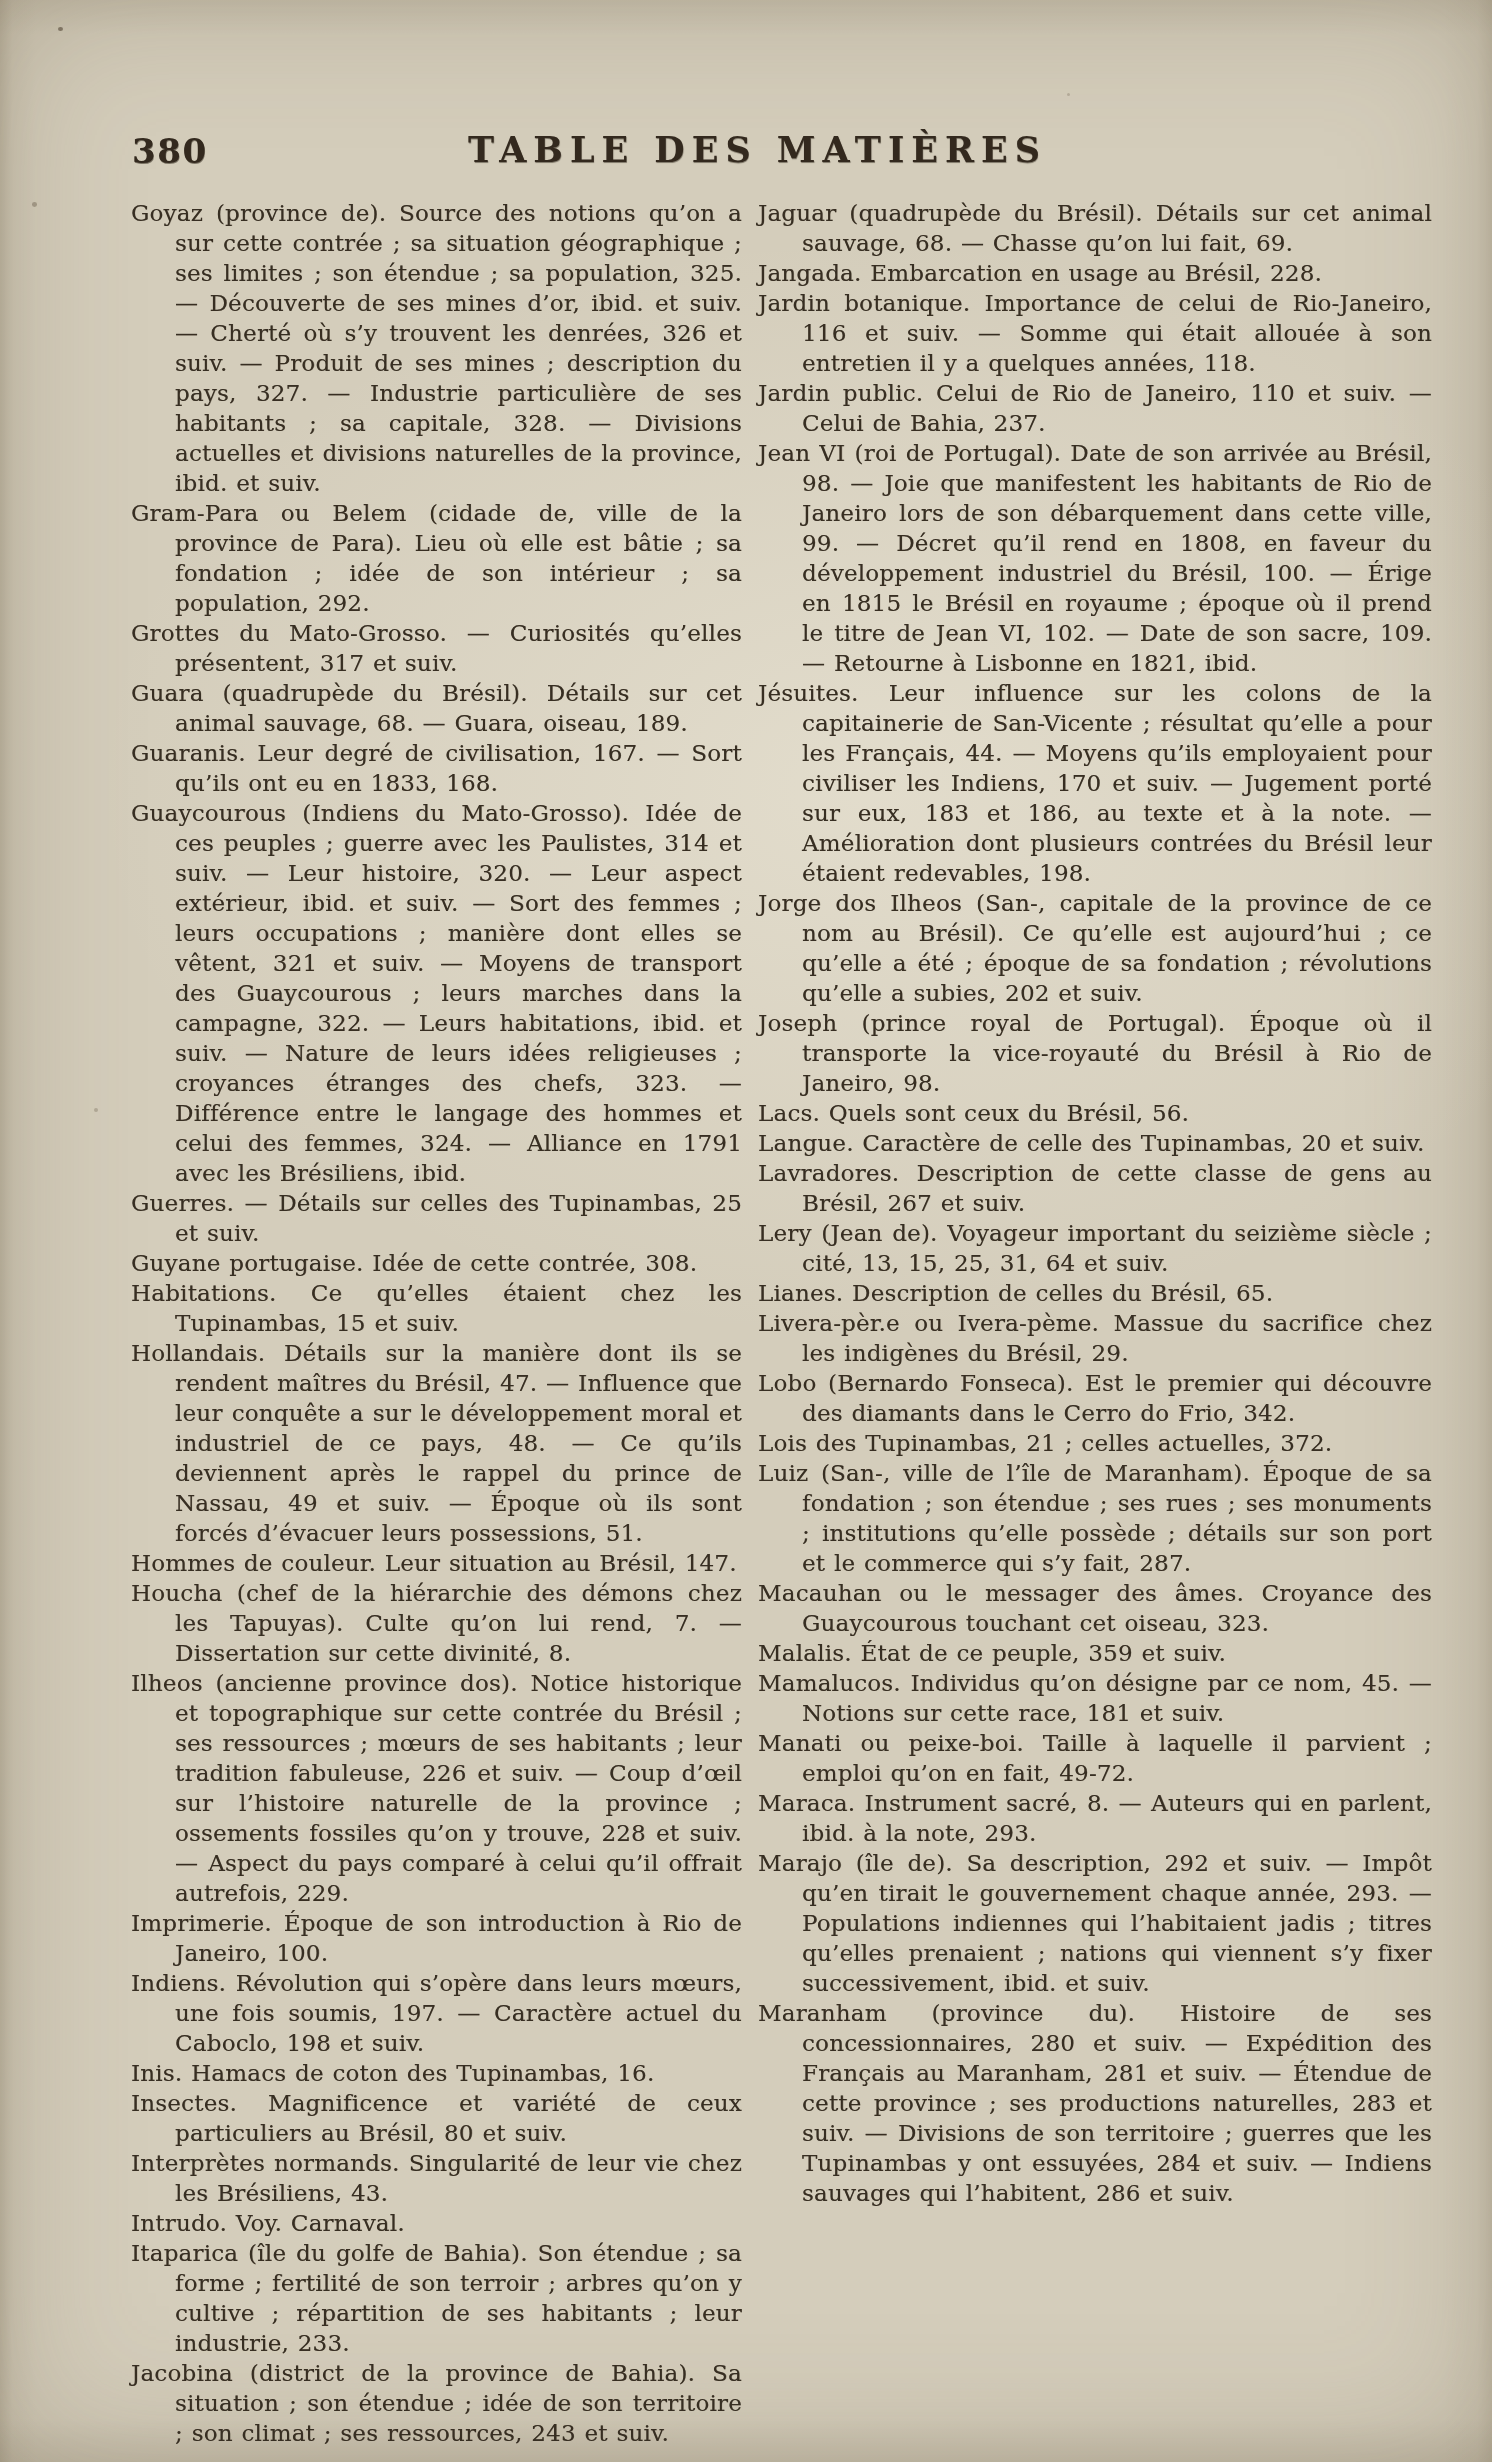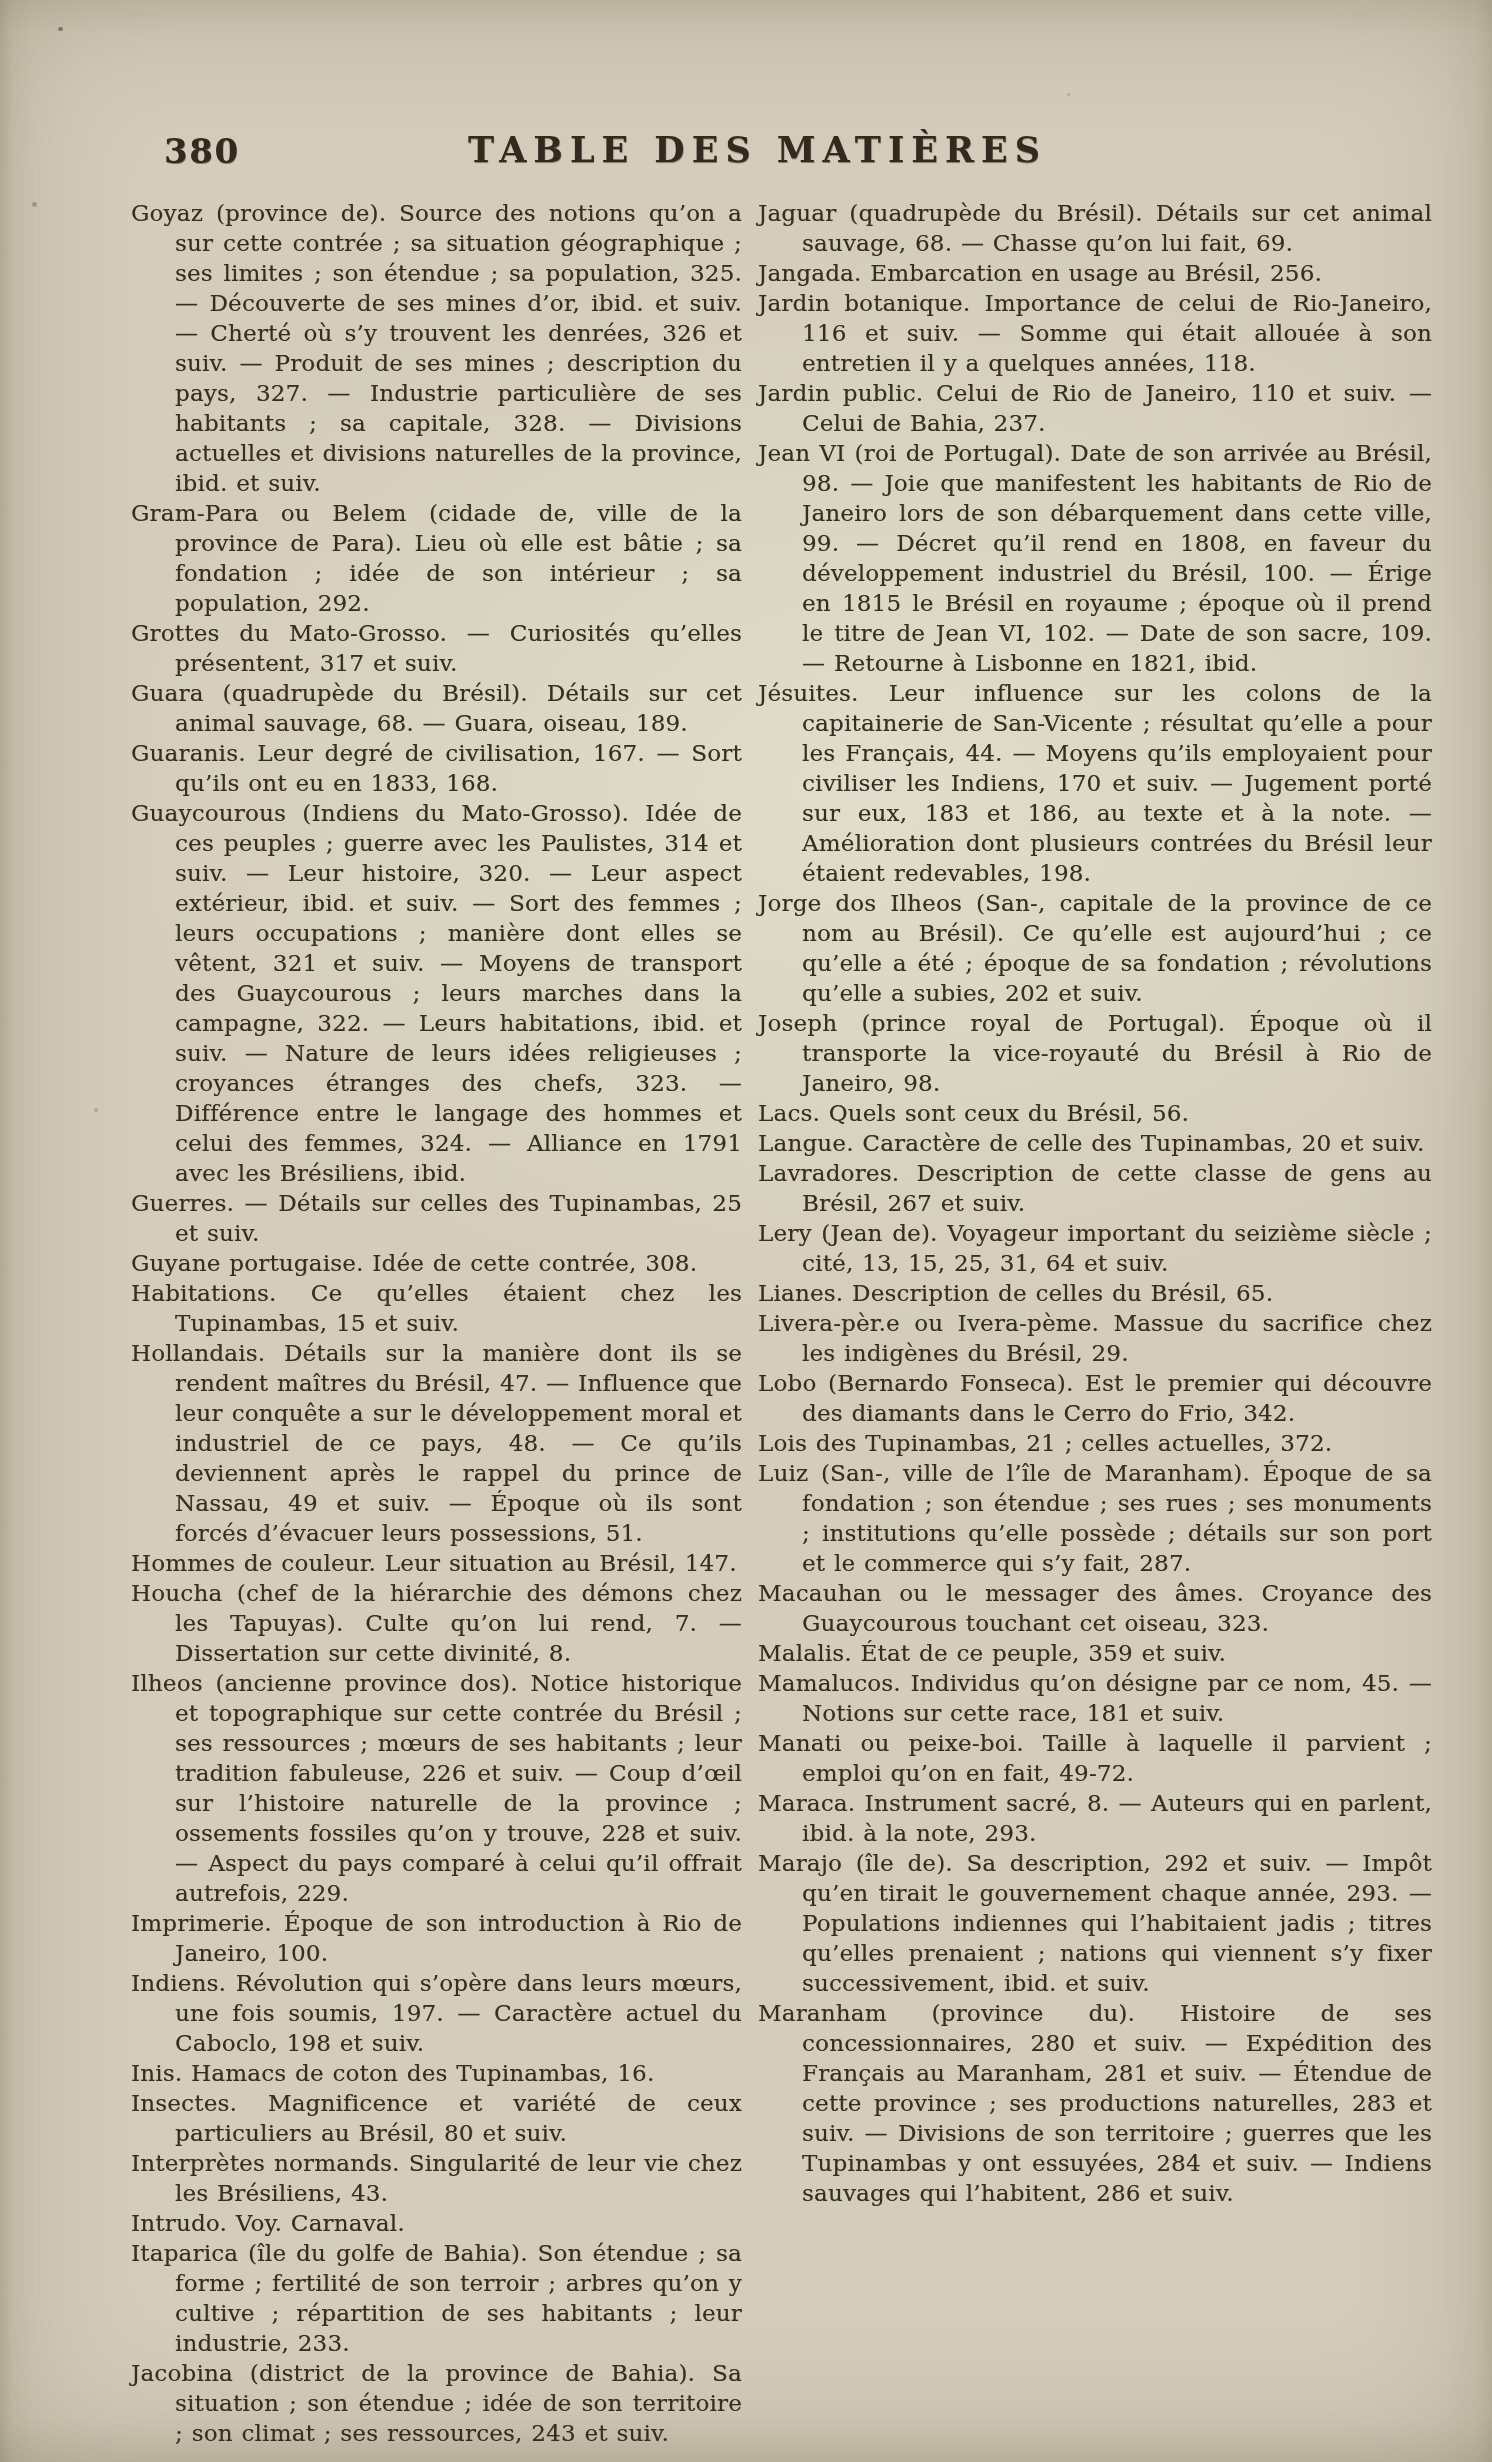--- a/index.html
+++ b/index.html
@@ -26,21 +26,20 @@
     font-family: "DejaVu Serif", "Liberation Serif", serif;
   }
   .pagenum {
     position: absolute;
     left: 132px;
     top: 131px;
     font-size: 34px;
     font-weight: 700;
     letter-spacing: 1.6px;
     text-shadow: 0.4px 0.5px 0.6px rgba(50,41,29,0.55);
-    margin-left: 32px;
   }
   .title {
     position: absolute;
     left: 0;
     top: 129px;
     width: 100%;
     text-align: center;
     transform: translateX(11px);
     font-size: 35px;
     font-weight: 600;
@@ -113,21 +112,21 @@
       <p class="entry">Inis. Hamacs de coton des Tupinambas, 16.</p>
       <p class="entry">Insectes. Magnificence et variété de ceux particuliers au Brésil, 80 et suiv.</p>
       <p class="entry">Interprètes normands. Singularité de leur vie chez les Brésiliens, 43.</p>
       <p class="entry">Intrudo. Voy. Carnaval.</p>
       <p class="entry">Itaparica (île du golfe de Bahia). Son étendue ; sa forme ; fertilité de son terroir ; arbres qu’on y cultive ; répartition de ses habitants ; leur industrie, 233.</p>
       <p class="entry">Jacobina (district de la province de Bahia). Sa situation ; son étendue ; idée de son territoire ; son climat ; ses ressources, 243 et suiv.</p>
     </div>
 
     <div class="col right">
       <p class="entry">Jaguar (quadrupède du Brésil). Détails sur cet animal sauvage, 68. — Chasse qu’on lui fait, 69.</p>
-      <p class="entry">Jangada. Embarcation en usage au Brésil, 256.</p>
+      <p class="entry">Jangada. Embarcation en usage au Brésil, 228.</p>
       <p class="entry">Jardin botanique. Importance de celui de Rio-Janeiro, 116 et suiv. — Somme qui était allouée à son entretien il y a quelques années, 118.</p>
       <p class="entry">Jardin public. Celui de Rio de Janeiro, 110 et suiv. — Celui de Bahia, 237.</p>
       <p class="entry">Jean VI (roi de Portugal). Date de son arrivée au Brésil, 98. — Joie que manifestent les habitants de Rio de Janeiro lors de son débarquement dans cette ville, 99. — Décret qu’il rend en 1808, en faveur du développement industriel du Brésil, 100. — Érige en 1815 le Brésil en royaume ; époque où il prend le titre de Jean VI, 102. — Date de son sacre, 109. — Retourne à Lisbonne en 1821, ibid.</p>
       <p class="entry">Jésuites. Leur influence sur les colons de la capitainerie de San-Vicente ; résultat qu’elle a pour les Français, 44. — Moyens qu’ils employaient pour civiliser les Indiens, 170 et suiv. — Jugement porté sur eux, 183 et 186, au texte et à la note. — Amélioration dont plusieurs contrées du Brésil leur étaient redevables, 198.</p>
       <p class="entry">Jorge dos Ilheos (San-, capitale de la province de ce nom au Brésil). Ce qu’elle est aujourd’hui ; ce qu’elle a été ; époque de sa fondation ; révolutions qu’elle a subies, 202 et suiv.</p>
       <p class="entry">Joseph (prince royal de Portugal). Époque où il transporte la vice-royauté du Brésil à Rio de Janeiro, 98.</p>
       <p class="entry">Lacs. Quels sont ceux du Brésil, 56.</p>
       <p class="entry">Langue. Caractère de celle des Tupinambas, 20 et suiv.</p>
       <p class="entry">Lavradores. Description de cette classe de gens au Brésil, 267 et suiv.</p>
       <p class="entry">Lery (Jean de). Voyageur important du seizième siècle ; cité, 13, 15, 25, 31, 64 et suiv.</p>

